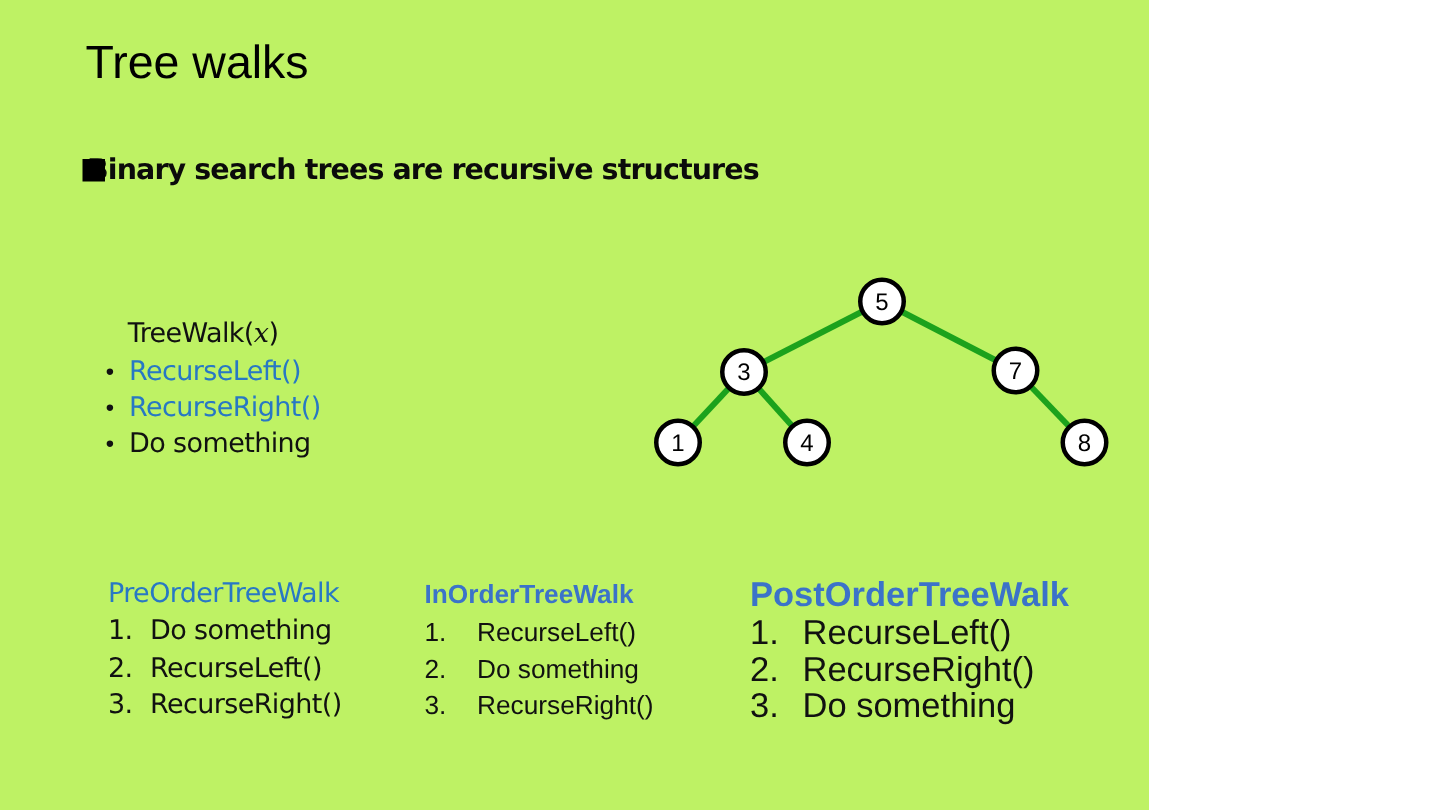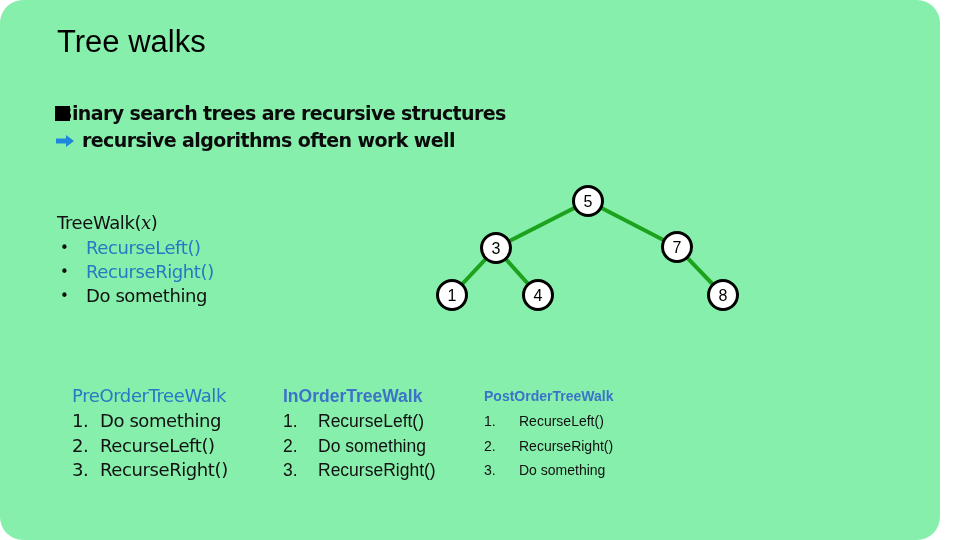--- a/index.html
+++ b/index.html
@@ -6,42 +6,42 @@
     --accent-blue:#2878c4;
     --accent-blue-alt:#3b73c9;
     --arrow-blue:#1e86dc;
     --edge-green:#1ca21c;
     --node-fill:#ffffff;
     --node-border:#000000;
     --text:#111111;
   }
   html,body{margin:0;padding:0;background:#fff;}
   #slide{
-    position:relative;width:940px;height:540px;background:#86efac;
-    color:var(--text);font-family:"Liberation Sans",sans-serif;overflow:hidden;border-radius:23px;
+    position:relative;width:766px;height:540px;background:#bef264;
+    color:var(--text);font-family:"Liberation Sans",sans-serif;overflow:hidden;
   }
   .title{
     position:absolute;left:57px;top:24px;margin:0;
     font-size:31px;font-weight:400;color:#000;
   }
   
   .intro{
     position:absolute;left:55px;top:100px;
     font-family:"DejaVu Sans",sans-serif;font-size:19px;font-weight:600;
     letter-spacing:-0.6px;color:#0b0b0b;
   }
   .intro-line{display:flex;align-items:center;height:26px;}
   .sq{width:15px;height:15px;background:#000;position:relative;z-index:2;
       margin-right:-12px;flex:none;}
   .arrow{fill:var(--arrow-blue);margin-right:7px;flex:none;position:relative;top:1px;}
   .l2{margin-top:1px;}
   
   .treewalk{
     position:absolute;left:57px;top:209px;
-    font-family:"DejaVu Sans",sans-serif;font-size:18px;letter-spacing:-0.4px;
+    font-family:"DejaVu Sans",sans-serif;font-size:18px;letter-spacing:-0.4px;text-align:center;
   }
   .tw-head{line-height:27px;}
   .var{font-family:"DejaVu Serif",serif;font-style:italic;}
   .tw-item{display:flex;line-height:24px;}
   .tw-bullet{width:26px;flex:none;padding-left:3px;font-size:15px;}
   .tw-label.em{color:var(--accent-blue);}
   
   #tree-svg{position:absolute;left:420px;top:175px;}
   #tree-svg line{stroke:var(--edge-green);stroke-width:4;}
   #tree-svg circle{fill:var(--node-fill);stroke:var(--node-border);stroke-width:3;}
@@ -49,41 +49,35 @@
   
   .walk-col{position:absolute;top:384px;}
   .walk-title{line-height:24px;}
   .walk-col ol{list-style:none;margin:1px 0 0 0;padding:0;}
   .walk-col li{display:flex;line-height:24.5px;}
   .num{flex:none;}
   .walk-0{left:72px;font-family:"DejaVu Sans",sans-serif;font-size:18px;letter-spacing:-0.4px;}
   .walk-0 .walk-title{color:var(--accent-blue);}
   .walk-0 .num{width:28px;}
   .walk-1{left:283px;font-size:17.5px;}
-  .walk-2{left:484px;font-size:14px;}
+  .walk-2{left:500px;font-size:23px;}
   .walk-1 .walk-title,.walk-2 .walk-title{color:var(--accent-blue-alt);font-weight:bold;}
   .walk-1 .num,.walk-2 .num{width:35px;}
 </style>
 </head>
 <body>
 
 <div id="slide">
 
   <h1 class="title">Tree walks</h1>
 
   <div class="intro">
     <div class="intro-line">
       <span class="sq"></span>
       <span class="intro-text">Binary search trees are recursive structures</span>
-    </div>
-    <div class="intro-line l2">
-      <svg class="arrow" viewBox="0 0 20 14" width="20" height="14" aria-hidden="true">
-        <path d="M1 4.5 H11 V1 L19 7 L11 13 V9.5 H1 Z"></path>
-      </svg>
-      <span class="intro-text">recursive algorithms often work well</span>
     </div>
   </div>
 
   <div class="treewalk">
     <div class="tw-head"><span>TreeWalk(</span><span class="var">x</span><span>)</span></div>
     <div id="tw-items">
         <div class="tw-item">
           <span class="tw-bullet">•</span>
           <span class="tw-label em">RecurseLeft()</span>
         </div>

